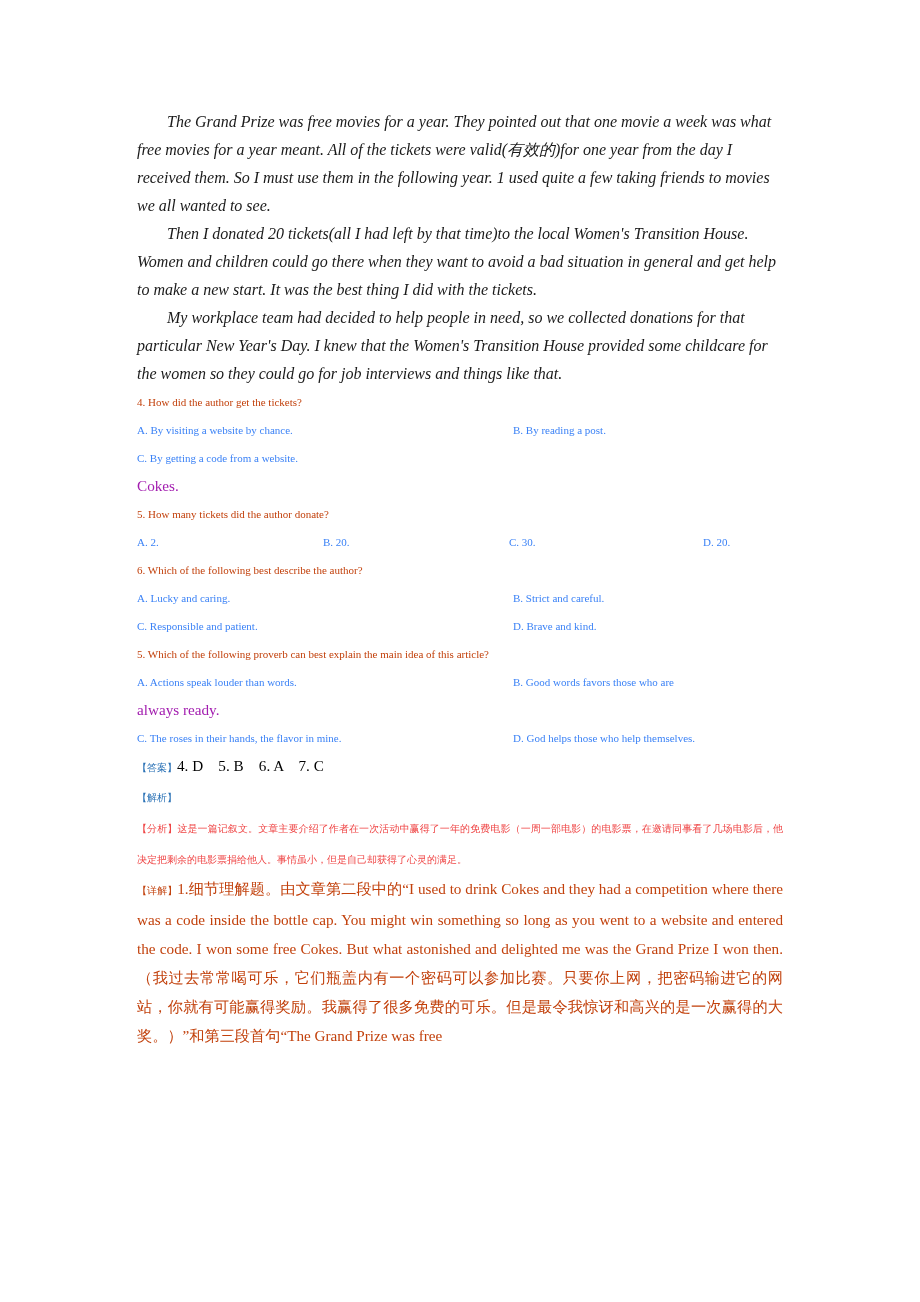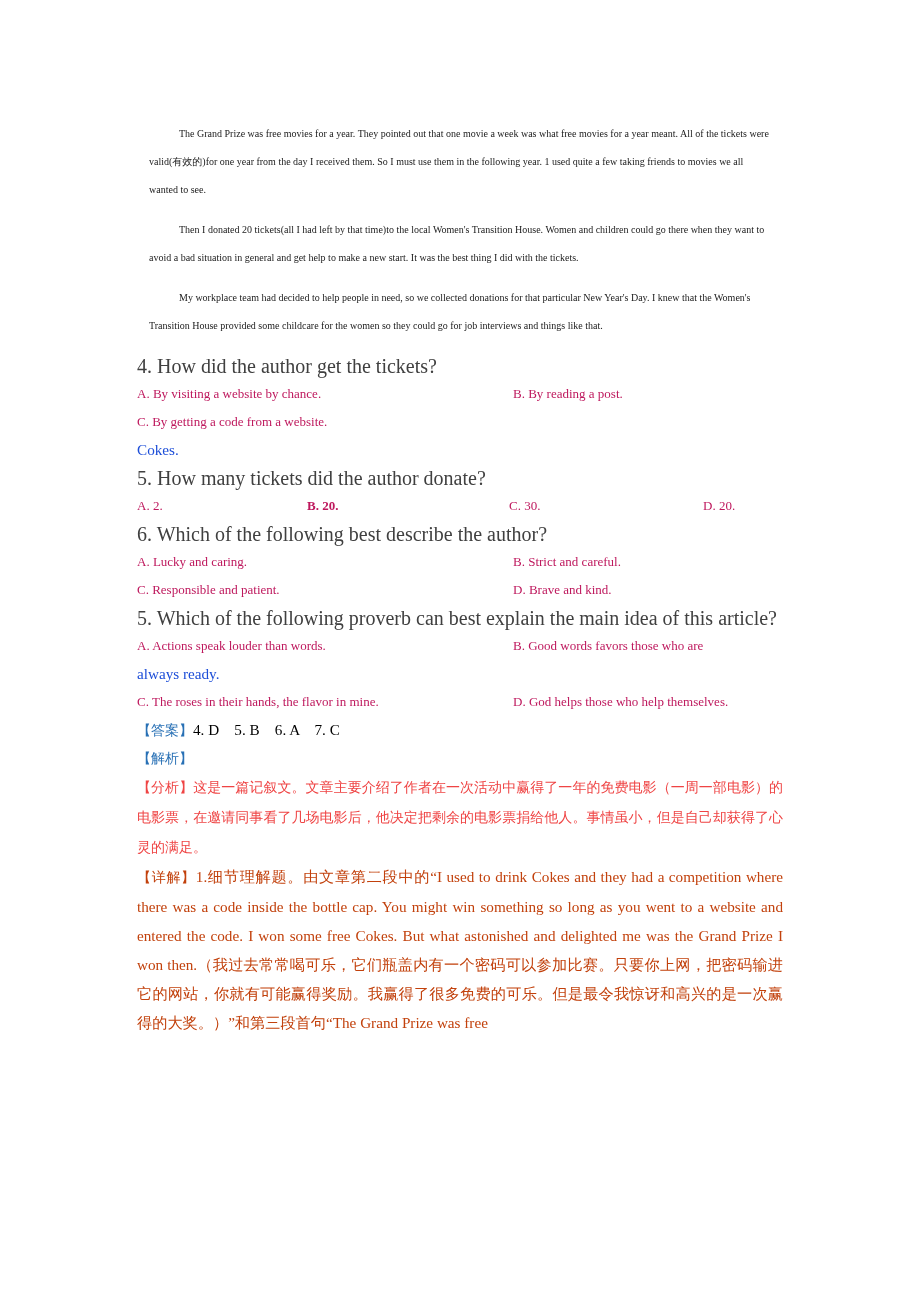--- a/index.html
+++ b/index.html
@@ -16,69 +16,70 @@
     font-family: "Liberation Serif", "DejaVu Serif", serif;
     color: #000000;
   }
   .content {
     position: absolute;
     left: 137px;
     top: 108px;
     width: 646px;
   }
   p {
-    margin: 12px;
-    font-size: 10px;
+    margin: 0;
+    font-size: 16px;
     line-height: 28px;
     color: #1a1a1a;
+    font-style: italic;
   }
   .body-para {
     text-indent: 30px;
     text-align: left;
   }
   .q-line {
-    font-size: 20px;
+    font-size: 11px;
     line-height: 28px;
-    color: #404040;
+    color: #c2410c;
   }
   .opt-row {
     display: block;
     position: relative;
     height: 28px;
     line-height: 28px;
-    font-size: 13px;
-    color: #be185d;
+    font-size: 11px;
+    color: #3b82f6;
   }
   .opt-row .col {
     position: absolute;
     top: 0;
     white-space: nowrap;
   }
   .opt2 .col-a { left: 0px; }
   .opt2 .col-b { left: 376px; }
   .opt4 .col-a { left: 0px; }
-  .opt4 .col-b { left: 170px; font-weight: bold; }
+  .opt4 .col-b { left: 186px; }
   .opt4 .col-c { left: 372px; }
   .opt4 .col-d { left: 566px; }
   .wrap-line {
     font-size: 15.2px;
     line-height: 28px;
-    color: #1d4ed8;
+    color: #a21caf;
   }
   .marker {
     color: #2870b5;
   }
   .ans-line {
     font-size: 15.2px;
     line-height: 28px;
     white-space: pre;
   }
   .cn {
     font-family: "DejaVu Sans", "Liberation Sans", sans-serif;
-    font-size: 14px;
+    font-size: 10px;
   }
   .analysis {
     font-size: 15.2px;
     line-height: 29px;
     text-align: justify;
     text-justify: inter-ideograph;
     color: #ef4444;
   }
   .detail {
     font-size: 15.2px;

